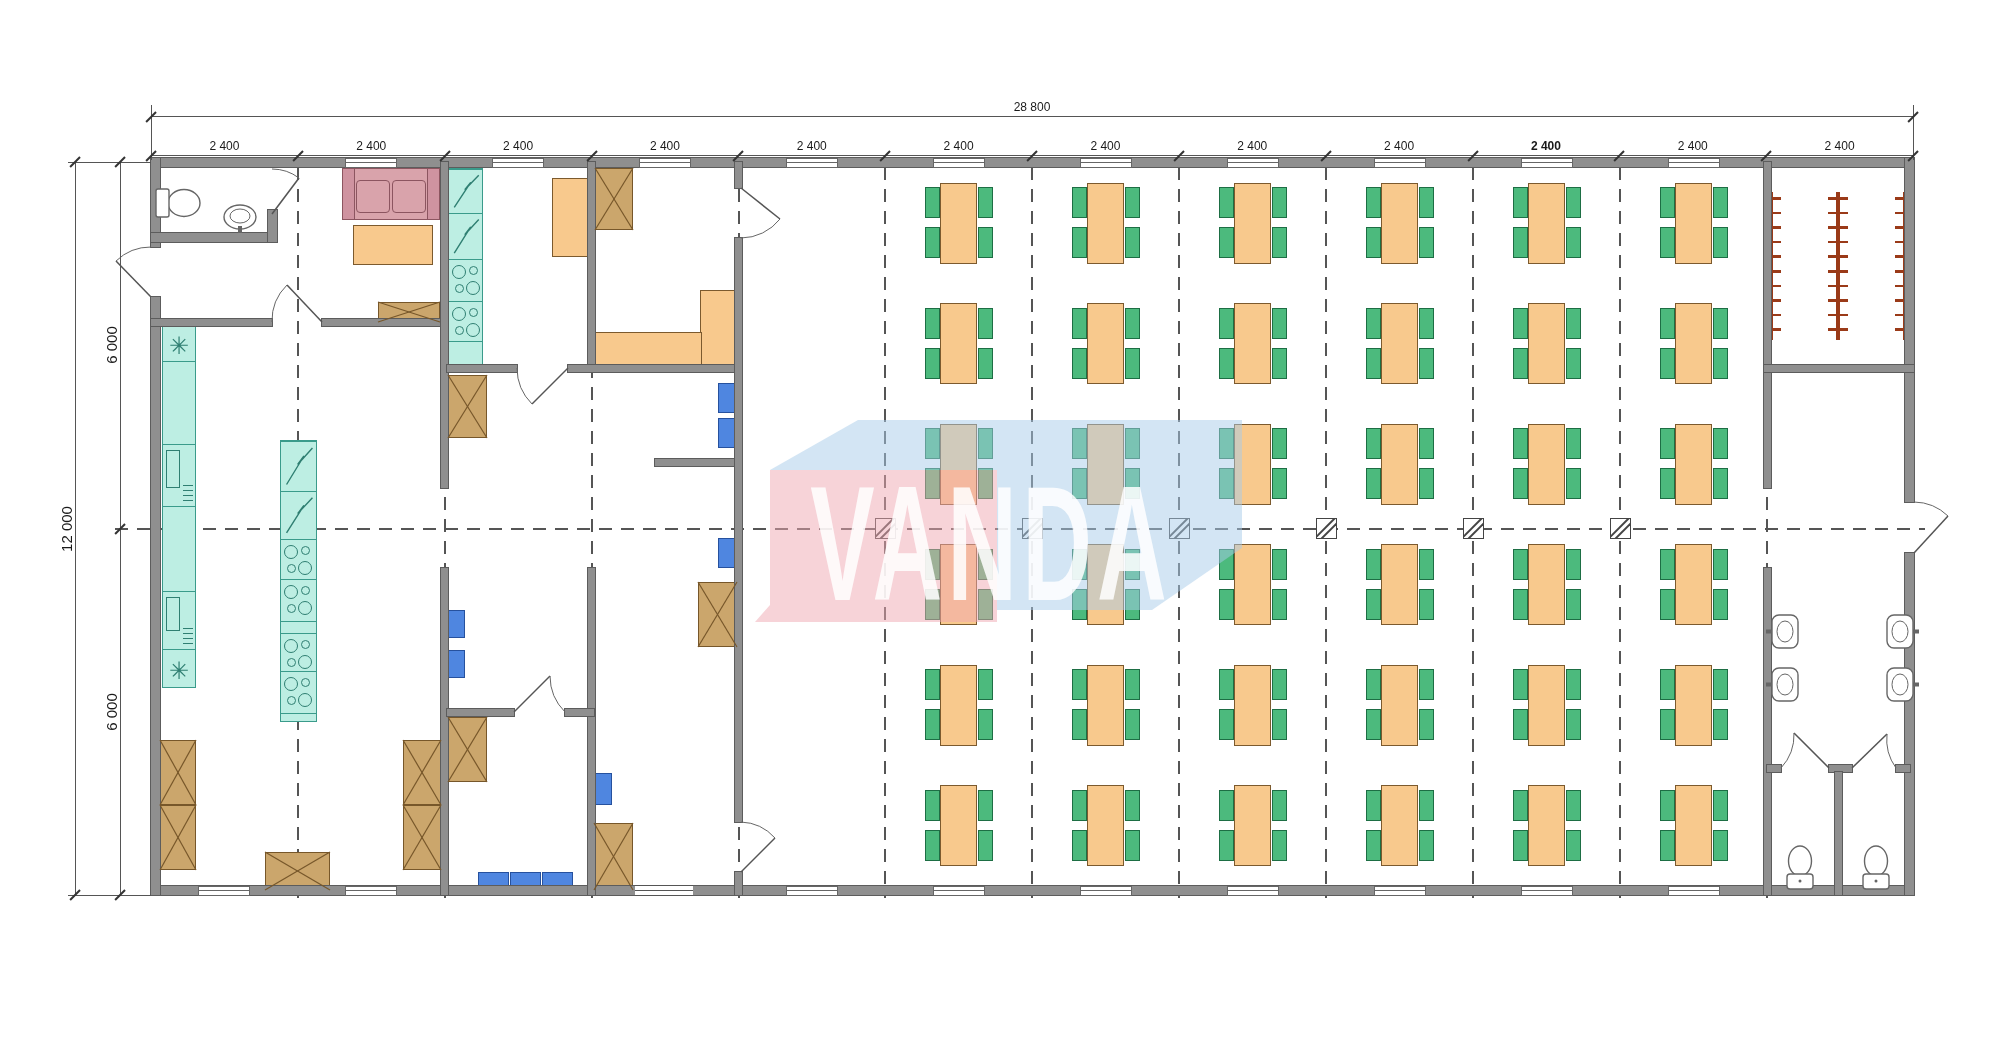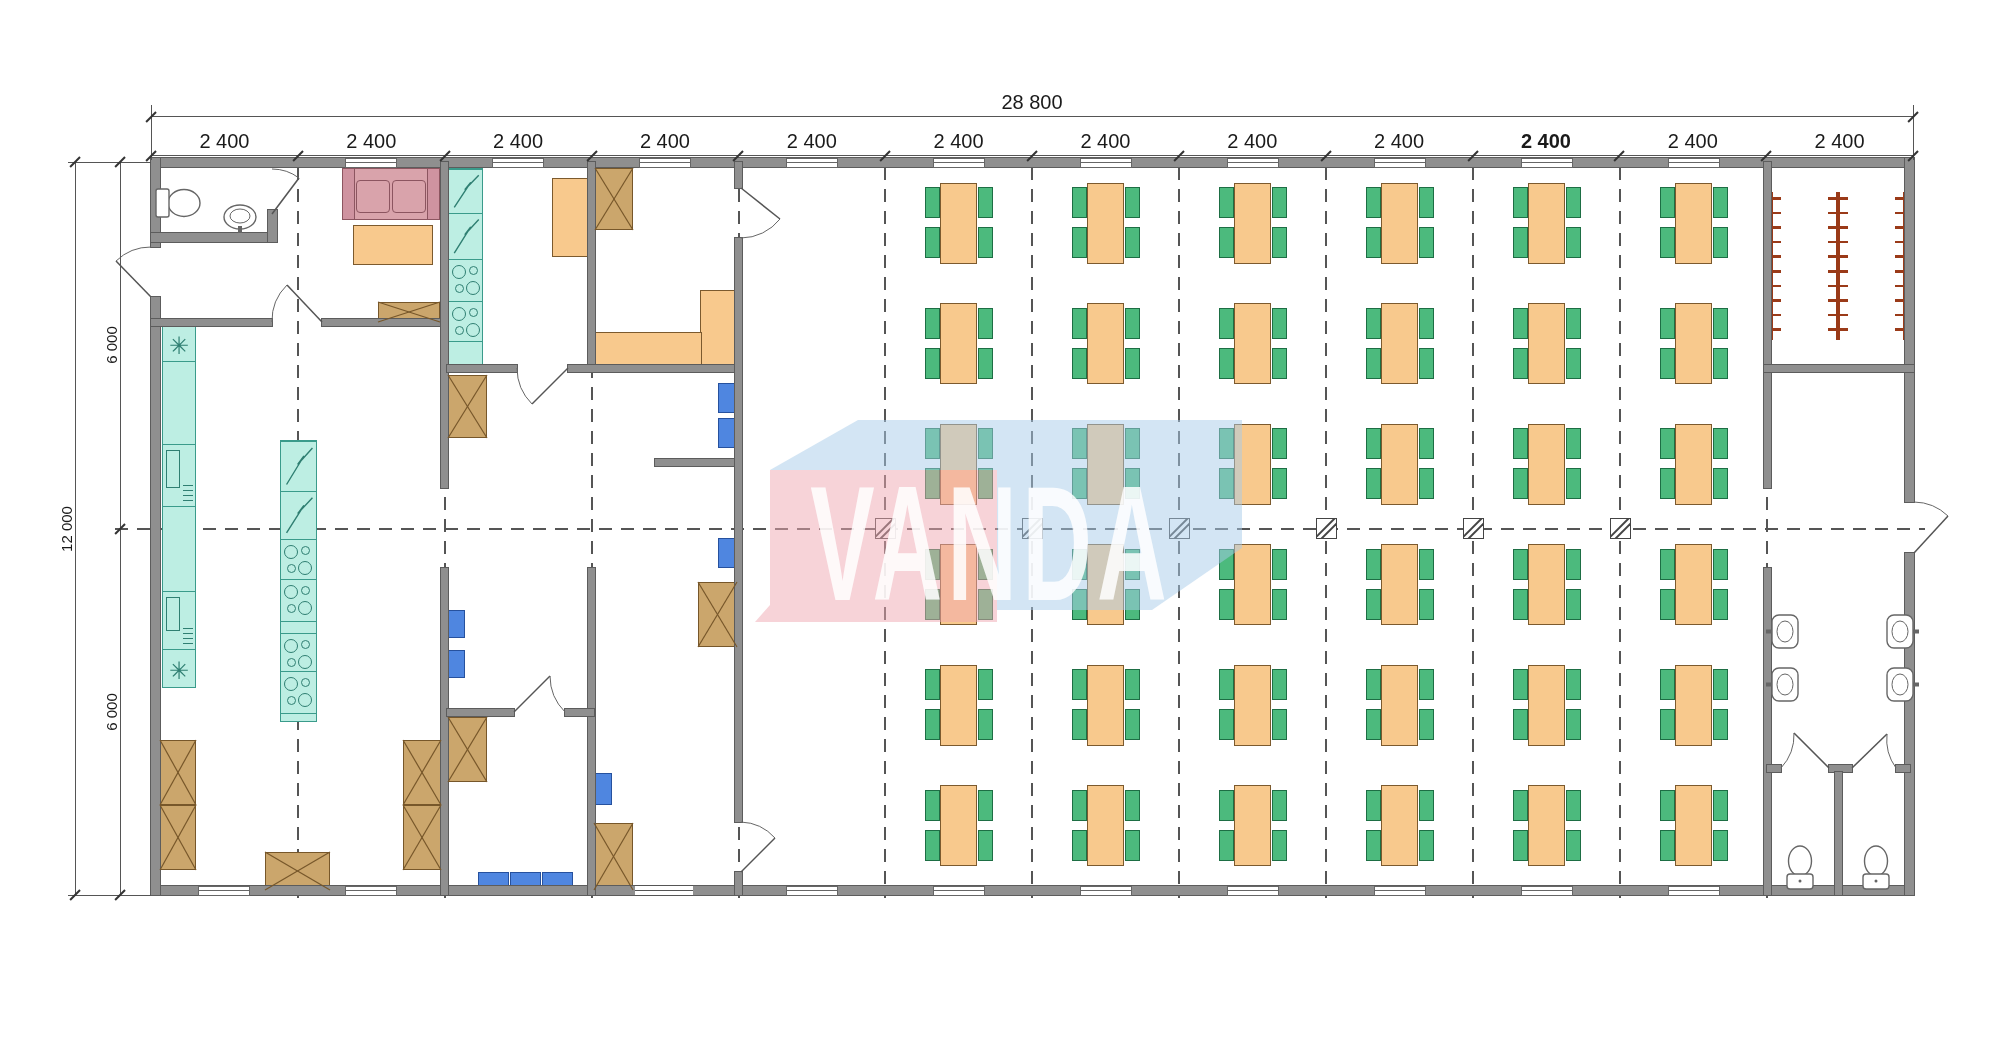--- a/index.html
+++ b/index.html
@@ -15,21 +15,21 @@
   .tbl{position:absolute;background:#f8c98d;border:1.5px solid #7c5a2e;}
   .chair{position:absolute;background:#4cba7d;border:1.5px solid #1d6e44;}
   .teal{position:absolute;background:#bdeee3;border:1px solid #3a9b8b;}
   .tealunit{position:absolute;left:0;right:0;border-top:1px solid #3a9b8b;}
   .crate{position:absolute;background:#cba66c;border:1.5px solid #77572a;}
   .stool{position:absolute;background:#4f86e0;border:1.5px solid #26519e;}
   .rackbar{position:absolute;background:#9a3a18;}
   .rackhook{position:absolute;background:#9a3a18;height:2.5px;}
   .dimline{position:absolute;background:#555;}
   .tick{position:absolute;width:14px;height:1.8px;background:#333;transform:rotate(-45deg);}
-  .dimlab{position:absolute;font-size:20px;color:#1a1a1a;white-space:nowrap;transform:translate(-50%,-100%);}
+  .dimlab{position:absolute;font-size:12px;color:#1a1a1a;white-space:nowrap;transform:translate(-50%,-100%);}
   .dimlabv{position:absolute;font-size:15px;color:#1a1a1a;white-space:nowrap;transform:translate(-50%,-50%) rotate(-90deg);}
   .marker{position:absolute;width:21px;height:21px;background:#fff;border:1.5px solid #444;overflow:hidden;}
   .circle{position:absolute;border:1.3px solid #2f7f72;border-radius:50%;background:transparent;}
   .ast{position:absolute;color:#2f7f72;font-size:24px;line-height:1;transform:translate(-50%,-50%);}
   #watermark{position:absolute;left:0;top:0;pointer-events:none;}
   #wm-text{position:absolute;left:766px;top:458px;width:450px;height:170px;display:flex;align-items:center;justify-content:center;
     font-weight:bold;font-size:115px;letter-spacing:6px;color:rgba(255,255,255,0.85);
     transform:scale(0.84,1.42);}
   svg{position:absolute;left:0;top:0;}
 </style>

